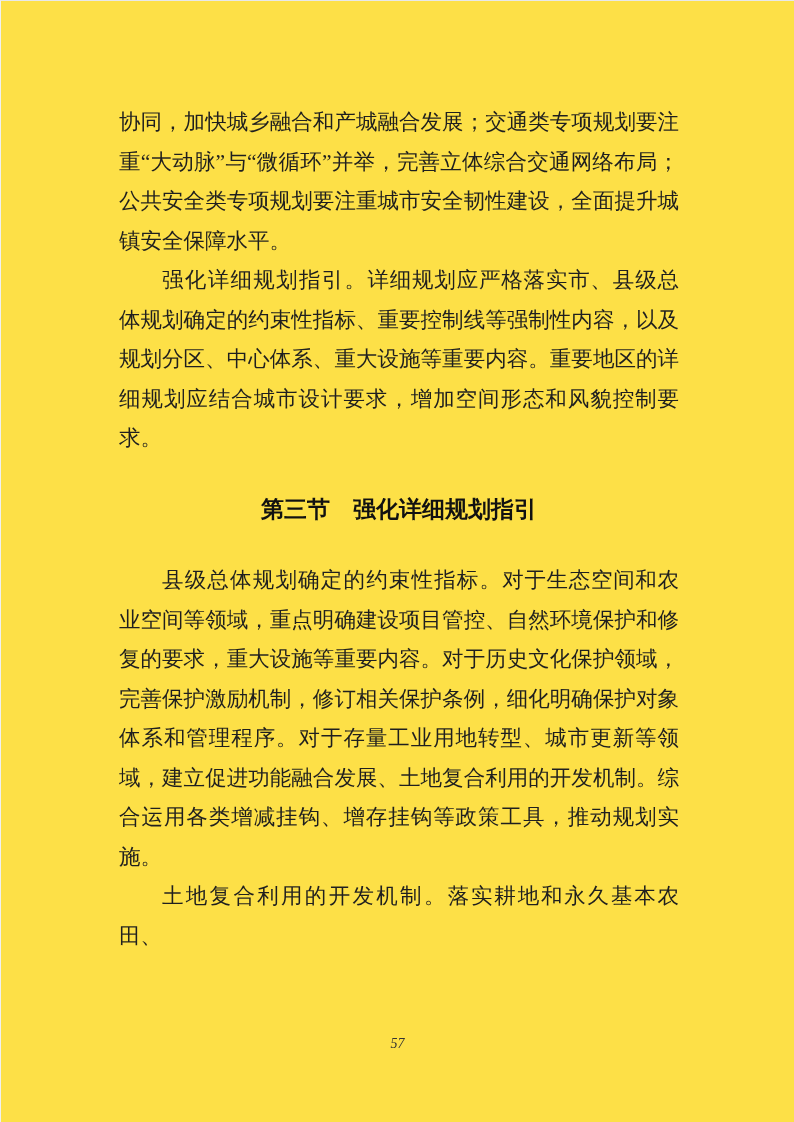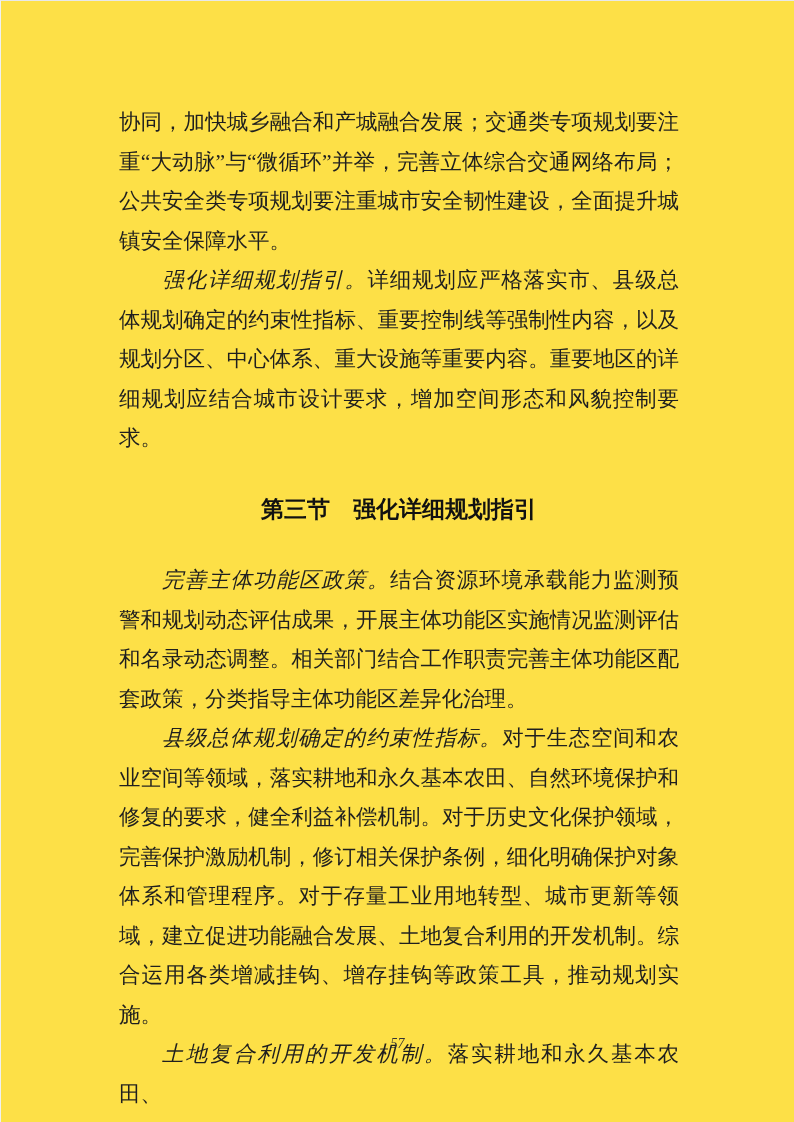--- a/index.html
+++ b/index.html
@@ -32,21 +32,20 @@
   .para {
     margin: 0;
     text-indent: 2em;
   }
   .para.continued {
     text-indent: 0;
   }
   .lead {
     
     letter-spacing: 0.5px;
-    font-style: italic;
   }
   .section-heading {
     font-family: "Liberation Sans", sans-serif;
     font-weight: bold;
     font-size: 23px;
     line-height: 39.5px;
     text-align: center;
     text-indent: 0;
     margin: 31px 0 32px 0;
     color: #111111;
@@ -71,23 +70,22 @@
 <div class="page">
 
   <div class="content">
 
     <p class="para continued"><span>协同，加快城乡融合和产城融合发展；交通类专项规划要注重“大动脉”与“微循环”并举，完善立体综合交通网络布局；公共安全类专项规划要注重城市安全韧性建设，全面提升城镇安全保障水平。</span></p>
 
     <p class="para"><span class="lead">强化详细规划指引。</span><span>详细规划应严格落实市、县级总体规划确定的约束性指标、重要控制线等强制性内容，以及规划分区、中心体系、重大设施等重要内容。重要地区的详细规划应结合城市设计要求，增加空间形态和风貌控制要求。</span></p>
 
     <h2 class="section-heading">第三节　强化详细规划指引</h2>
 
-    <p class="para"><span class="lead">完善主体功能区政策。</span><span>结合资源环境承载能力监测预警和规划动态评估成果，开展主体功能区实施情况监测评估和名录动态调整。相关部门结合工作职责完善主体功能区配套政策，分类指导主体功能区差异化治理。</span></p>
 
-    <p class="para"><span class="lead">县级总体规划确定的约束性指标。</span><span>对于生态空间和农业空间等领域，落实耕地和永久基本农田、自然环境保护和修复的要求，健全利益补偿机制。对于历史文化保护领域，完善保护激励机制，修订相关保护条例，细化明确保护对象体系和管理程序。对于存量工业用地转型、城市更新等领域，建立促进功能融合发展、土地复合利用的开发机制。综合运用各类增减挂钩、增存挂钩等政策工具，推动规划实施。</span></p>
+    <p class="para"><span class="lead">县级总体规划确定的约束性指标。</span><span>对于生态空间和农业空间等领域，重点明确建设项目管控、自然环境保护和修复的要求，重大设施等重要内容。对于历史文化保护领域，完善保护激励机制，修订相关保护条例，细化明确保护对象体系和管理程序。对于存量工业用地转型、城市更新等领域，建立促进功能融合发展、土地复合利用的开发机制。综合运用各类增减挂钩、增存挂钩等政策工具，推动规划实施。</span></p>
 
     <p class="para"><span class="lead">土地复合利用的开发机制。</span><span>落实耕地和永久基本农田、</span></p>
 
   </div>
 
   <div class="page-footer">
     <span class="page-number">57</span>
   </div>
 
 </div>

